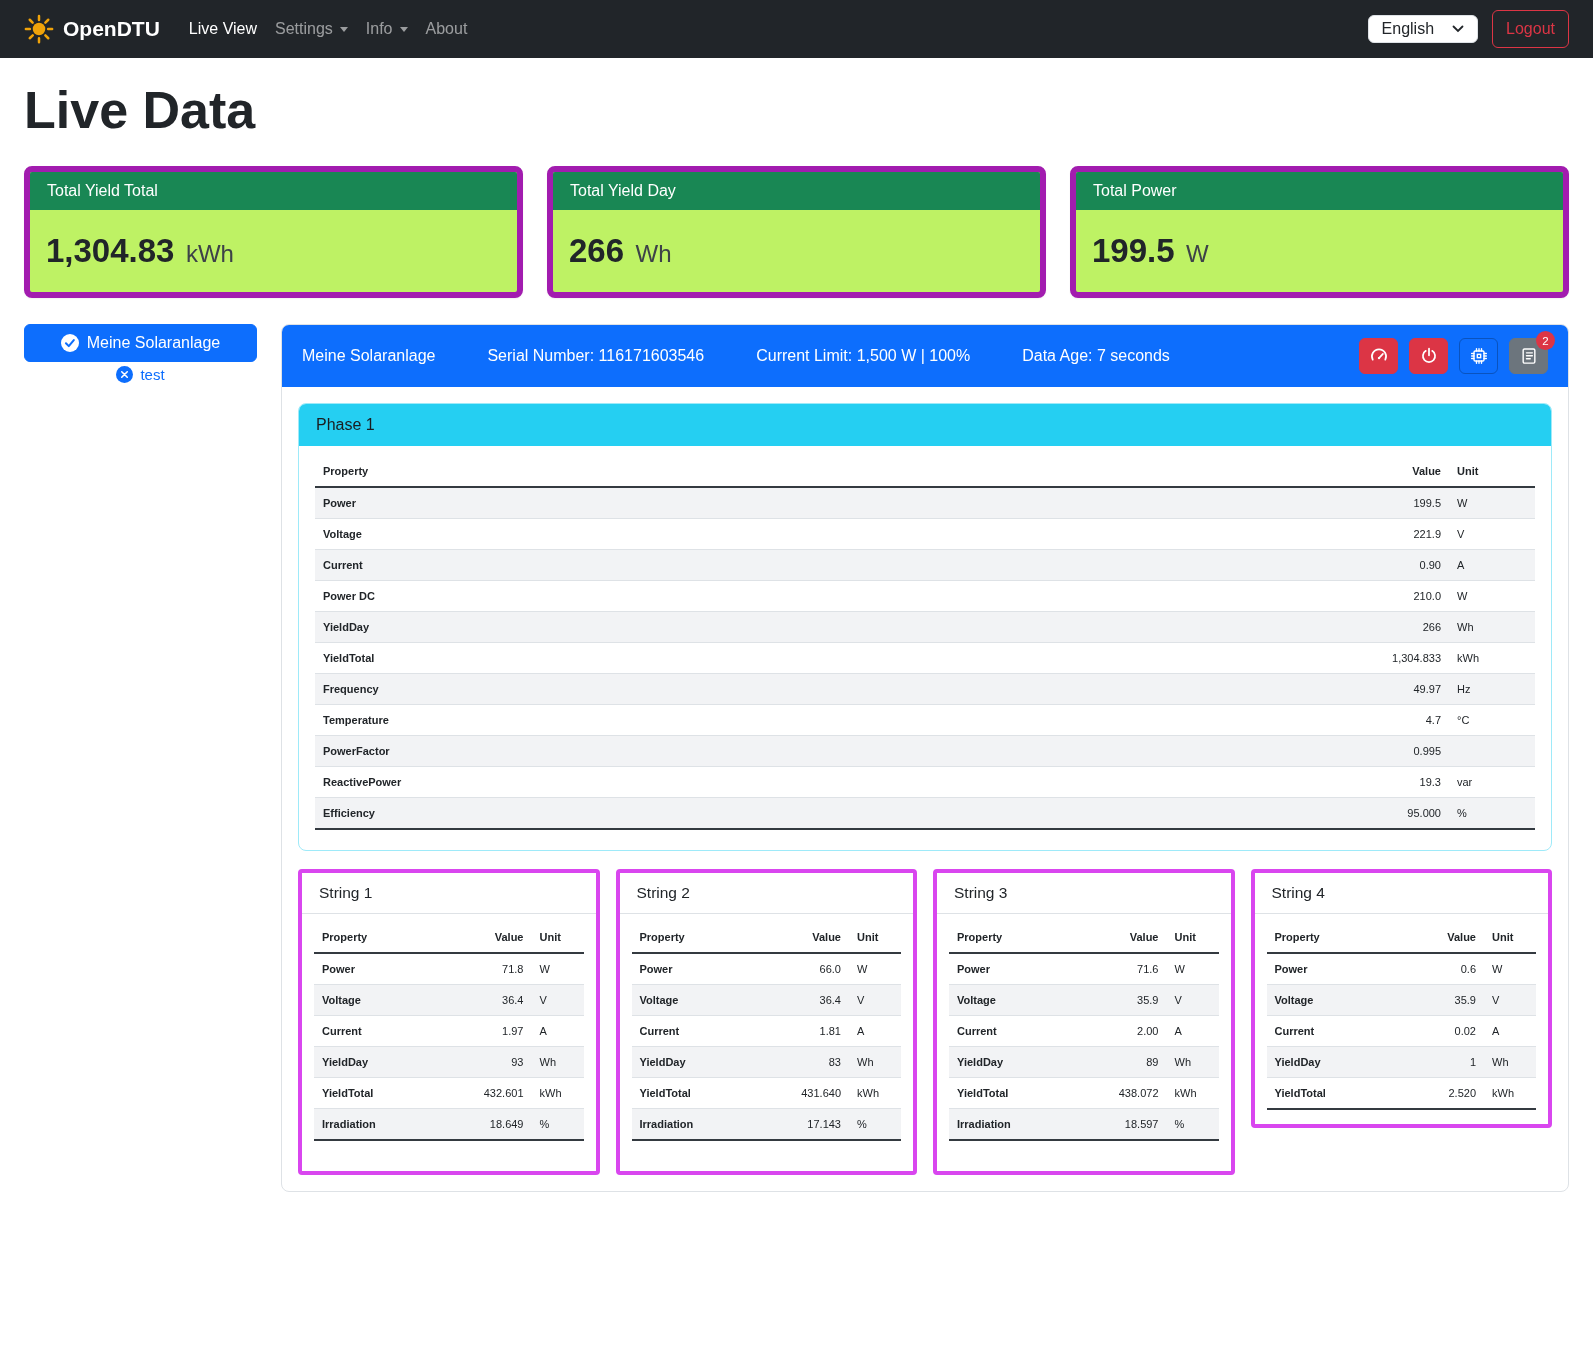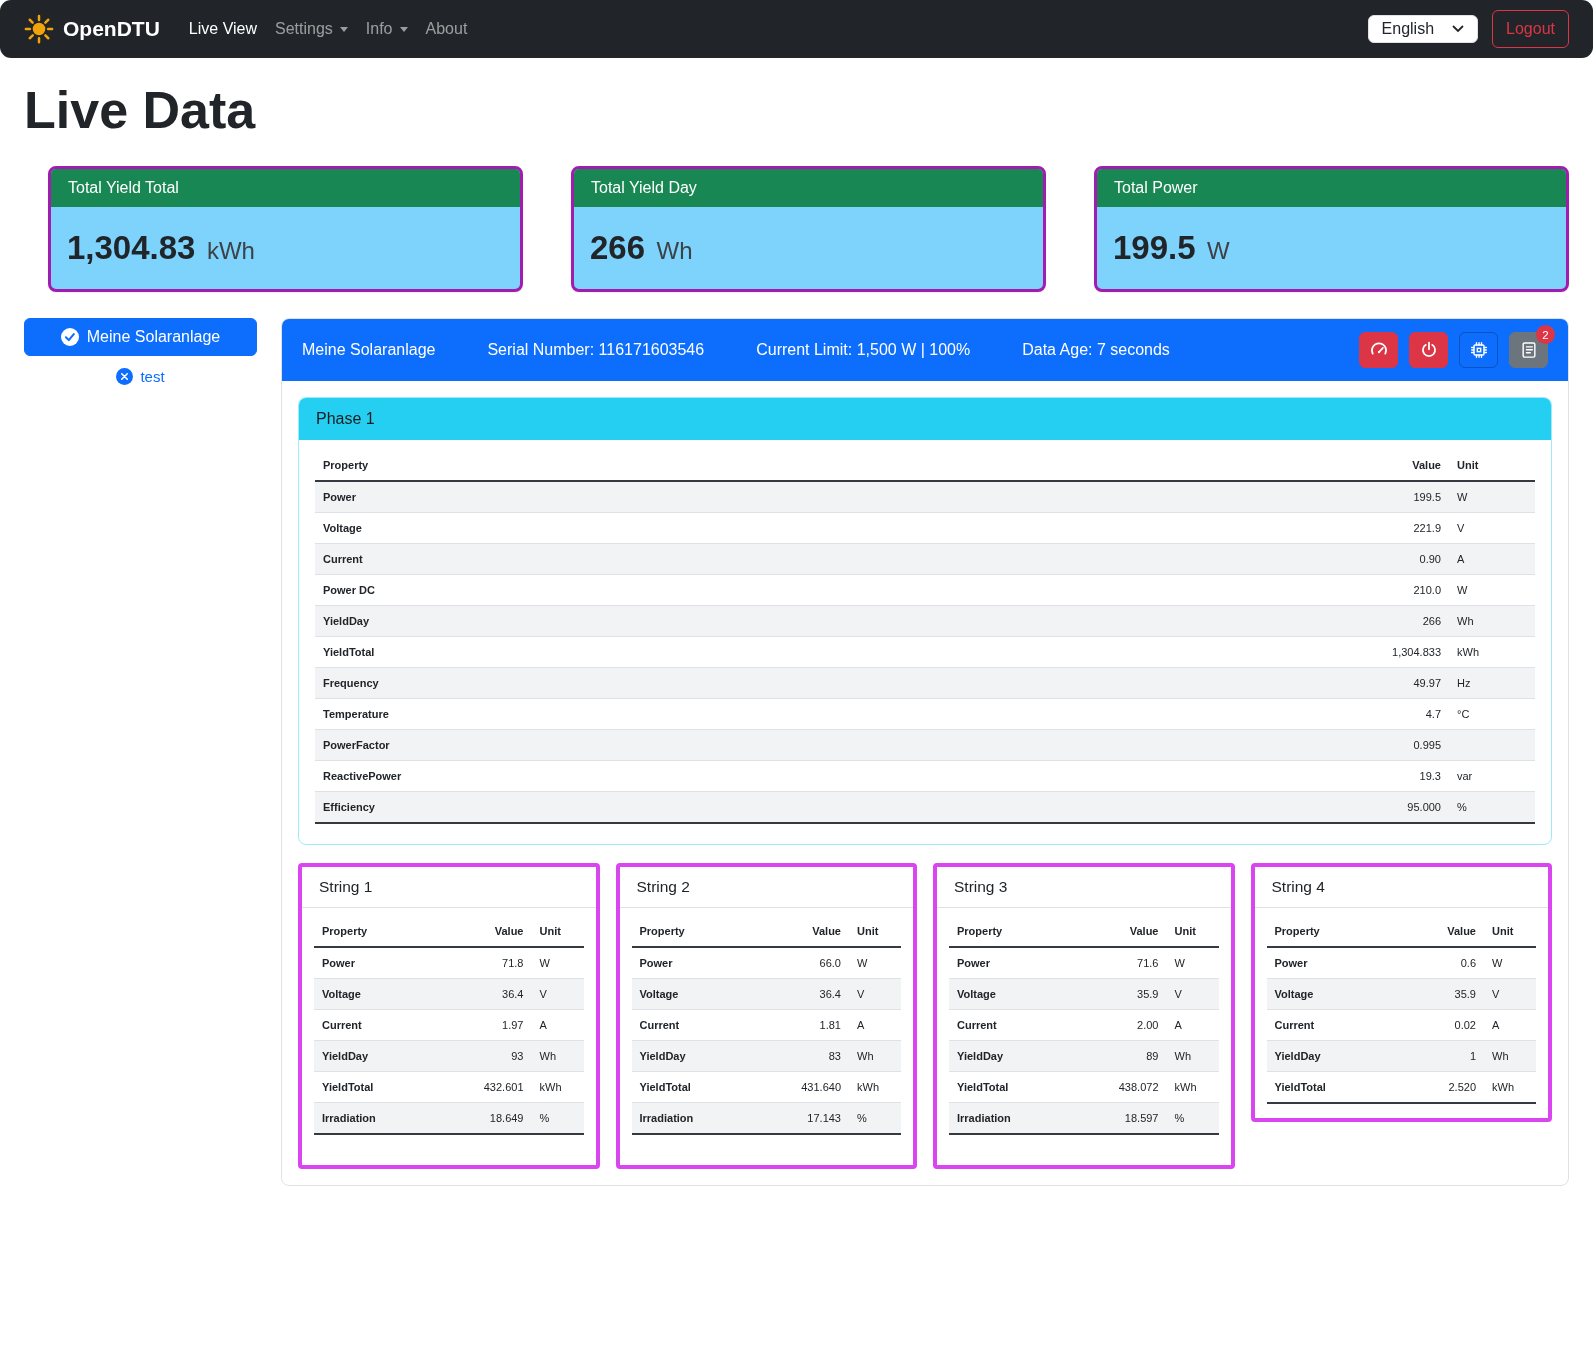--- a/index.html
+++ b/index.html
@@ -11,21 +11,20 @@
     font-family: "Liberation Sans", "DejaVu Sans", sans-serif;
     color: #212529;
   }
   
   .navbar {
     height: 58px;
     background: #212529;
     display: flex;
     align-items: center;
     padding: 0 24px;
-    border-radius: 11px;
   }
   .brand {
     display: flex;
     align-items: center;
     gap: 9px;
     color: #fff;
     font-size: 21px;
     font-weight: 600;
     margin-right: 20px;
     cursor: pointer;
@@ -77,26 +76,25 @@
   .container { padding: 12px 24px 26px; }
   .page-title { font-size: 52px; font-weight: 600; margin: 10px 0 26px; }
 
   .cards-row {
     display: grid;
     grid-template-columns: repeat(3, 1fr);
     gap: 24px;
     margin-bottom: 26px;
   }
   .scard {
-    border: 3px solid #a21caf;
+    border: 6px solid #a21caf;
     border-radius: 8px;
     overflow: hidden;
     box-shadow: 0 1px 2px rgba(0,0,0,.06);
-    background: #7dd3fc;
-    margin-left: 24px;
+    background: #bef264;
   }
   .scard-header { background: #198754; color: #fff; padding: 10px 17px; font-size: 16px; }
   .scard-body { padding: 22px 16px; text-align: left; }
   .big-val { font-size: 33px; font-weight: 700; color: #212529; }
   .big-unit { font-size: 24px; font-weight: 400; color: #3d4248; margin-left: 7px; }
 
   .layout { display: flex; gap: 24px; align-items: flex-start; }
 
   
   .sidebar { width: 233px; flex: none; }
@@ -113,21 +111,21 @@
     gap: 8px;
     font-size: 16px;
     font-family: inherit;
     cursor: pointer;
   }
   .inv-test {
     display: flex;
     align-items: center;
     justify-content: center;
     gap: 7px;
-    margin-top: 12px;
+    margin-top: 4px;
     color: #0d6efd;
     font-size: 15px;
     cursor: pointer;
   }
   .iconwrap { display: inline-flex; align-items: center; }
 
   
   .main-panel {
     flex: 1;
     border: 1px solid #dee2e6;

